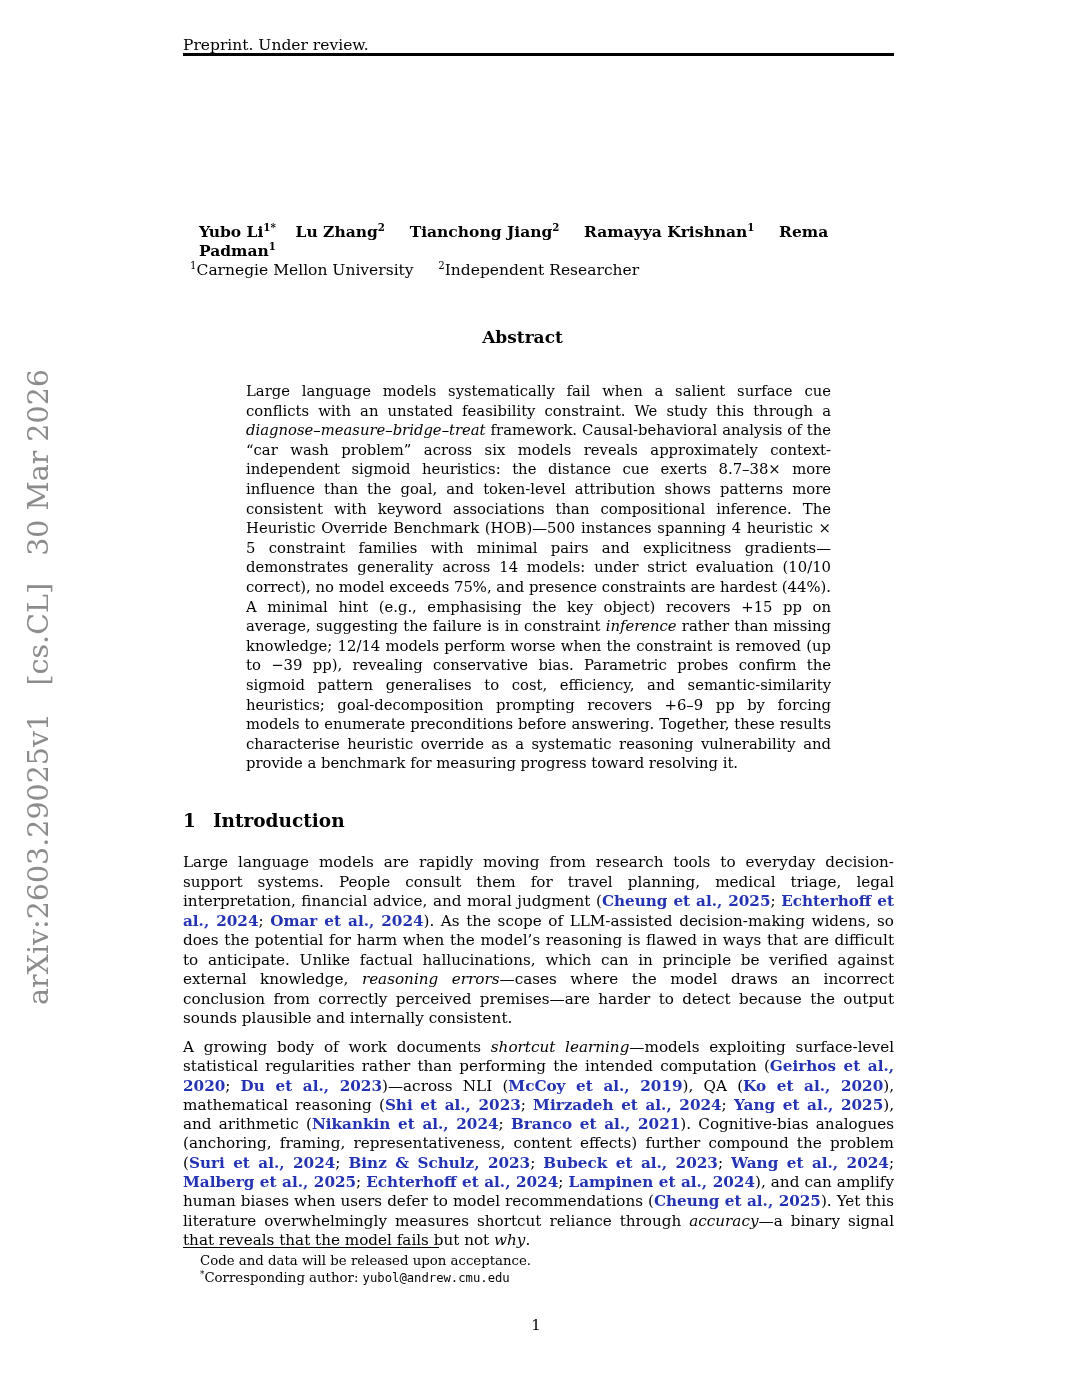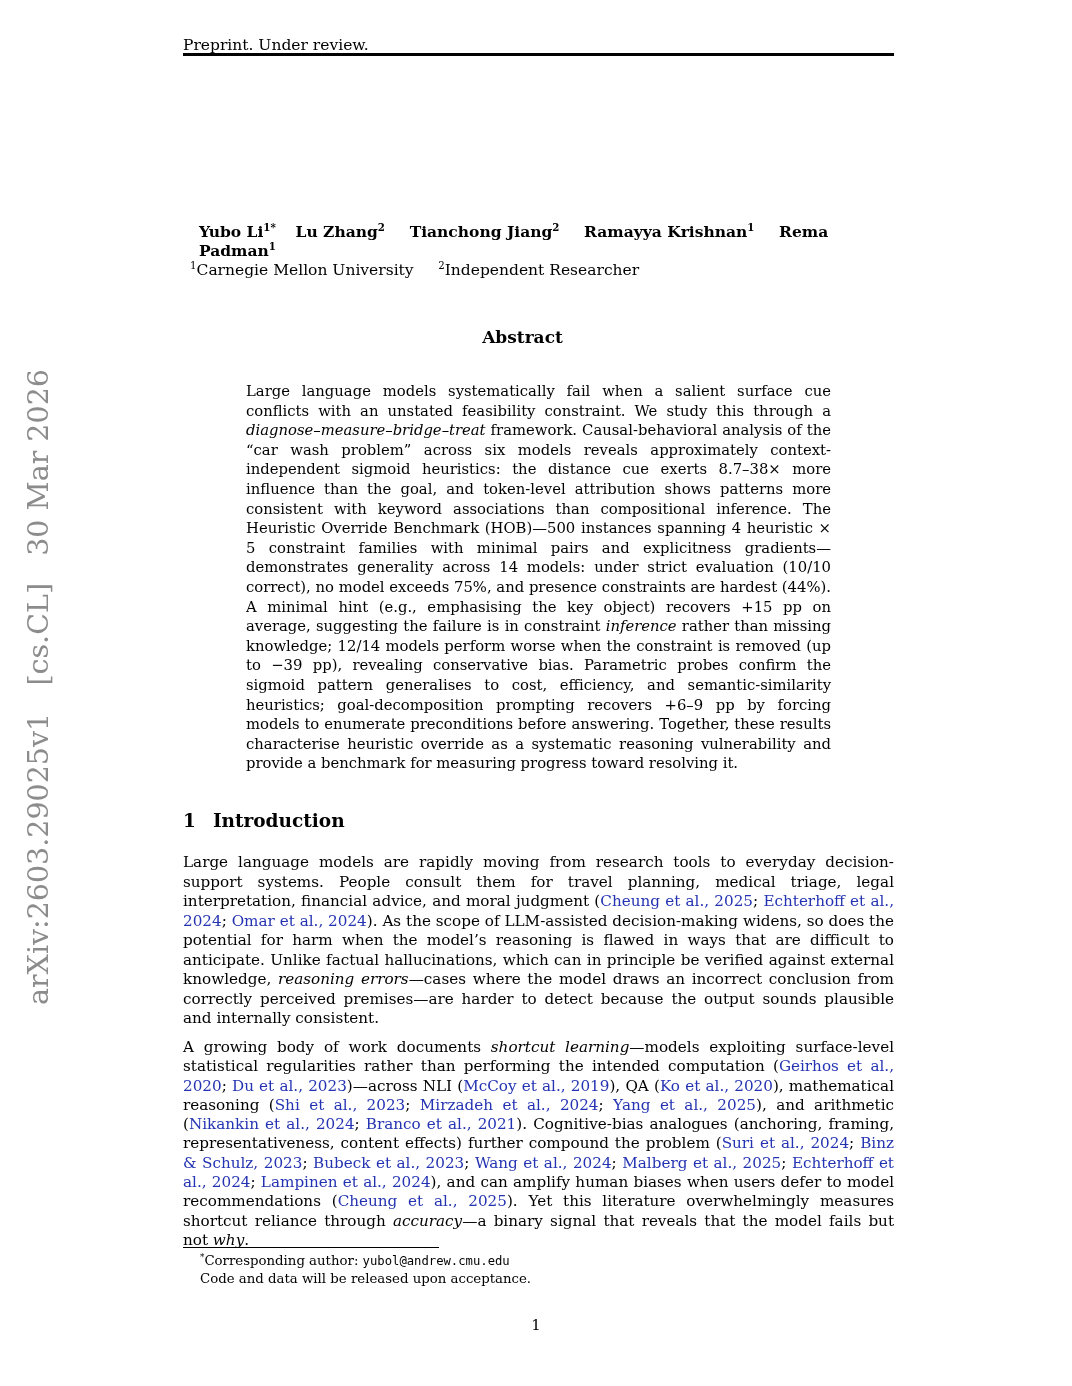--- a/index.html
+++ b/index.html
@@ -47,21 +47,21 @@
   .body-para{width:711px;font-size:15.2px;text-align:justify;}
   .para1{left:183px;top:853px;line-height:19.5px;}
   .para2{left:183px;top:1038px;line-height:19.3px;}
   .footnote-rule{left:183px;top:1247px;width:256px;height:1.4px;background:#000;}
   .footnote{left:183px;top:1253px;width:640px;font-size:13.3px;line-height:16.8px;}
   .footnote-line{padding-left:17px;}
   .page-number{left:0;top:1316px;width:1072px;text-align:center;font-size:15px;}
   
   .run-i{font-style:italic;}
   .run-b{font-weight:700;}
-  .run-c{color:var(--citation-link);}
+  .run-c{color:var(--citation-link);font-weight:bold;}
   .run-m{font-family:"DejaVu Sans Mono","Liberation Mono",monospace;font-size:92%;}
   .run-sup{font-size:66%;position:relative;top:-0.55em;}
 </style>
 </head>
 <body>
 
 <div class="page">
 
   <div class="abs preprint-note">Preprint. Under review.</div>
   <div class="abs header-rule"></div>
@@ -79,19 +79,19 @@
 
   <div class="abs section-heading">
     <span class="section-number">1</span><span>Introduction</span>
   </div>
 
   <div class="abs body-para para1"><span>Large language models are rapidly moving from research tools to everyday decision-support systems. People consult them for travel planning, medical triage, legal interpretation, financial advice, and moral judgment (</span><span class="run-c">Cheung et al., 2025</span><span>; </span><span class="run-c">Echterhoff et al., 2024</span><span>; </span><span class="run-c">Omar et al., 2024</span><span>). As the scope of LLM-assisted decision-making widens, so does the potential for harm when the model’s reasoning is flawed in ways that are difficult to anticipate. Unlike factual hallucinations, which can in principle be verified against external knowledge, </span><span class="run-i">reasoning errors</span><span>—cases where the model draws an incorrect conclusion from correctly perceived premises—are harder to detect because the output sounds plausible and internally consistent.</span></div>
   <div class="abs body-para para2"><span>A growing body of work documents </span><span class="run-i">shortcut learning</span><span>—models exploiting surface-level statistical regularities rather than performing the intended computation (</span><span class="run-c">Geirhos et al., 2020</span><span>; </span><span class="run-c">Du et al., 2023</span><span>)—across NLI (</span><span class="run-c">McCoy et al., 2019</span><span>), QA (</span><span class="run-c">Ko et al., 2020</span><span>), mathematical reasoning (</span><span class="run-c">Shi et al., 2023</span><span>; </span><span class="run-c">Mirzadeh et al., 2024</span><span>; </span><span class="run-c">Yang et al., 2025</span><span>), and arithmetic (</span><span class="run-c">Nikankin et al., 2024</span><span>; </span><span class="run-c">Branco et al., 2021</span><span>). Cognitive-bias analogues (anchoring, framing, representativeness, content effects) further compound the problem (</span><span class="run-c">Suri et al., 2024</span><span>; </span><span class="run-c">Binz &amp; Schulz, 2023</span><span>; </span><span class="run-c">Bubeck et al., 2023</span><span>; </span><span class="run-c">Wang et al., 2024</span><span>; </span><span class="run-c">Malberg et al., 2025</span><span>; </span><span class="run-c">Echterhoff et al., 2024</span><span>; </span><span class="run-c">Lampinen et al., 2024</span><span>), and can amplify human biases when users defer to model recommendations (</span><span class="run-c">Cheung et al., 2025</span><span>). Yet this literature overwhelmingly measures shortcut reliance through </span><span class="run-i">accuracy</span><span>—a binary signal that reveals that the model fails but not </span><span class="run-i">why</span><span>.</span></div>
 
   <div class="abs footnote-rule"></div>
   <div class="abs footnote">
+    <div class="footnote-line">Code and data will be released upon acceptance.</div>
     <div class="footnote-line"><span class="run-sup">*</span><span>Corresponding author: </span><span class="run-m">yubol@andrew.cmu.edu</span></div>
-    <div class="footnote-line">Code and data will be released upon acceptance.</div>
   </div>
 
   <div class="abs page-number">1</div>
 
 </div>
 
 </body></html>

